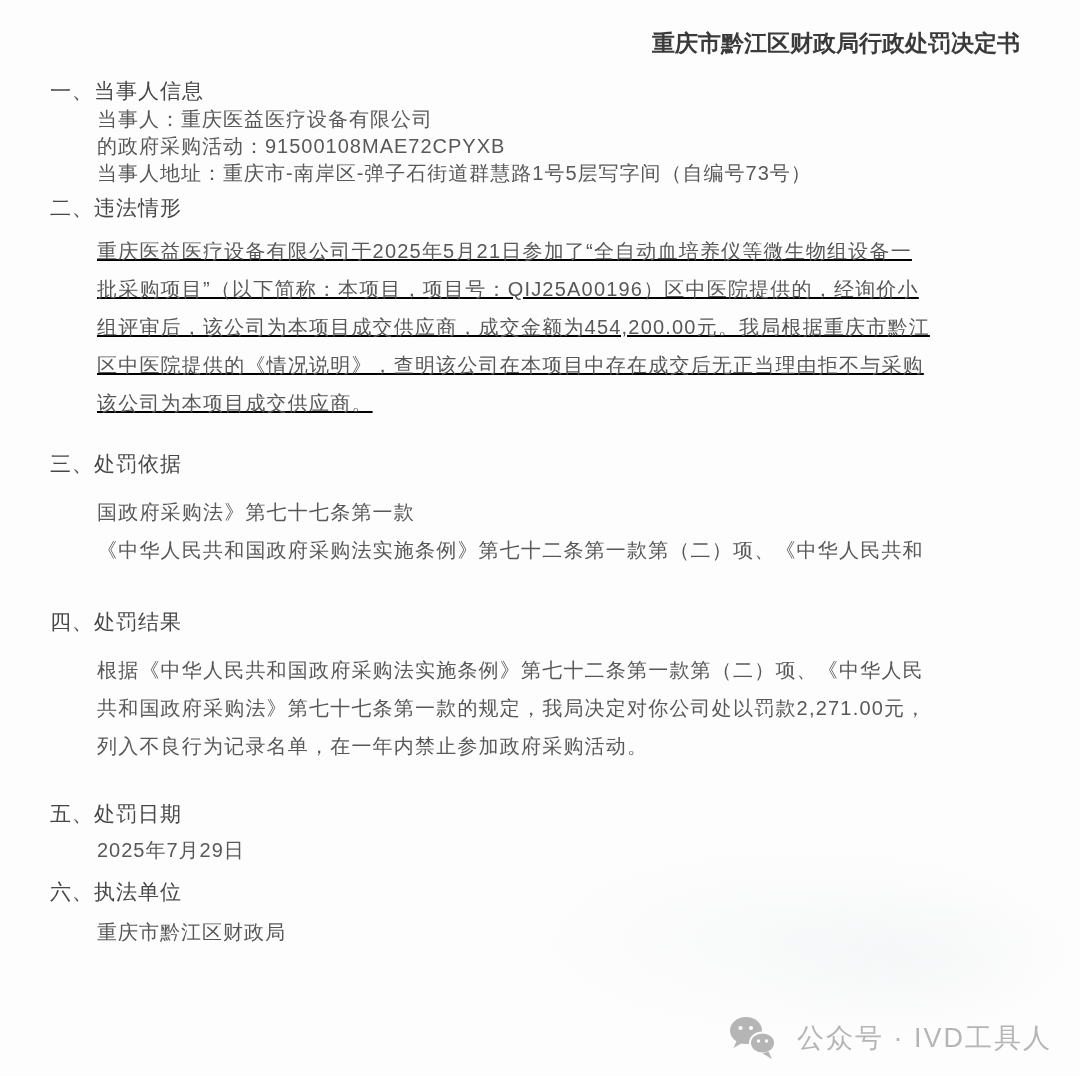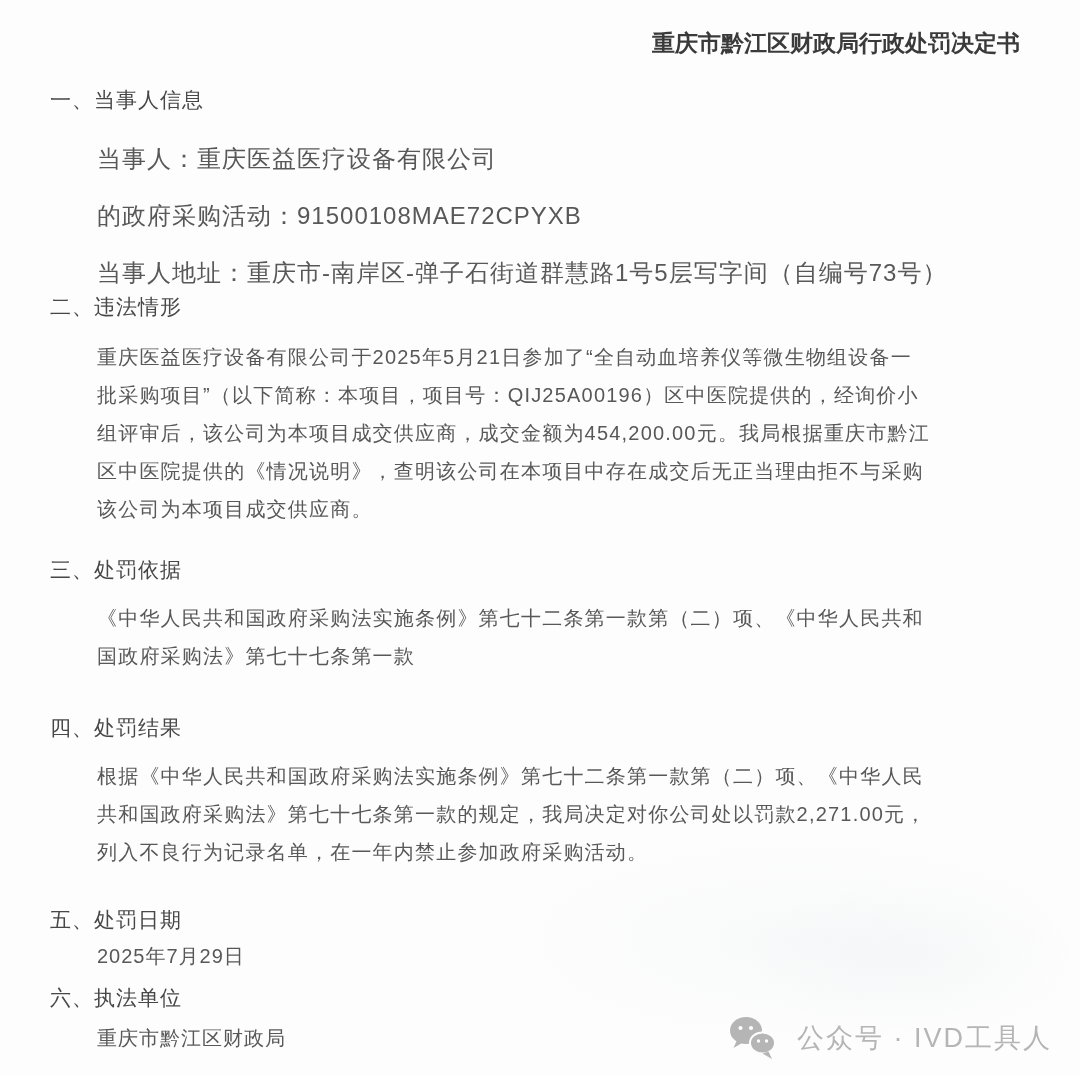--- a/index.html
+++ b/index.html
@@ -45,38 +45,39 @@
     line-height: 22px;
     margin-top: 32px;
   }
   .section-heading {
     font-size: 21px;
     color: #474747;
     font-weight: 500;
     line-height: 28px;
     letter-spacing: 1px;
   }
-  .h1 { margin-top: 30px; }
+  .h1 { margin-top: 21px; }
   .h2 { margin-top: 8px; }
   .h3 { margin-top: 28px; }
   .h4 { margin-top: 39px; }
   .h5 { margin-top: 35px; }
   .h6 { margin-top: 12px; }
   .indent {
     padding-left: 47px;
   }
   .info-line {
-    font-size: 24px;
+    font-size: 20px;
     color: #585858;
     line-height: 25px;
-    margin-top: 32px;
+    margin-top: 2px;
     letter-spacing: 1px;
   }
   .para {
-    margin-top: 17px;
+    margin-top: 10px;
+    text-decoration: underline;
   }
   .para-tight {
     margin-top: 15px;
   }
   .para-line {
     font-size: 20px;
     color: #585858;
     line-height: 38px;
     letter-spacing: 1.2px;
     white-space: nowrap;
@@ -128,22 +129,22 @@
   <div class="indent para">
     <div class="para-line">重庆医益医疗设备有限公司于2025年5月21日参加了“全自动血培养仪等微生物组设备一</div>
     <div class="para-line">批采购项目”（以下简称：本项目，项目号：QIJ25A00196）区中医院提供的，经询价小</div>
     <div class="para-line">组评审后，该公司为本项目成交供应商，成交金额为454,200.00元。我局根据重庆市黔江</div>
     <div class="para-line">区中医院提供的《情况说明》，查明该公司在本项目中存在成交后无正当理由拒不与采购</div>
     <div class="para-line">该公司为本项目成交供应商。</div>
   </div>
 
   <div class="section-heading h3">三、处罚依据</div>
   <div class="indent para-tight">
+    <div class="para-line">国政府采购法》第七十七条第一款</div>
     <div class="para-line">《中华人民共和国政府采购法实施条例》第七十二条第一款第（二）项、《中华人民共和</div>
-    <div class="para-line">国政府采购法》第七十七条第一款</div>
   </div>
 
   <div class="section-heading h4">四、处罚结果</div>
   <div class="indent para-tight">
     <div class="para-line">根据《中华人民共和国政府采购法实施条例》第七十二条第一款第（二）项、《中华人民</div>
     <div class="para-line">共和国政府采购法》第七十七条第一款的规定，我局决定对你公司处以罚款2,271.00元，</div>
     <div class="para-line">列入不良行为记录名单，在一年内禁止参加政府采购活动。</div>
   </div>
 
   <div class="section-heading h5">五、处罚日期</div>

